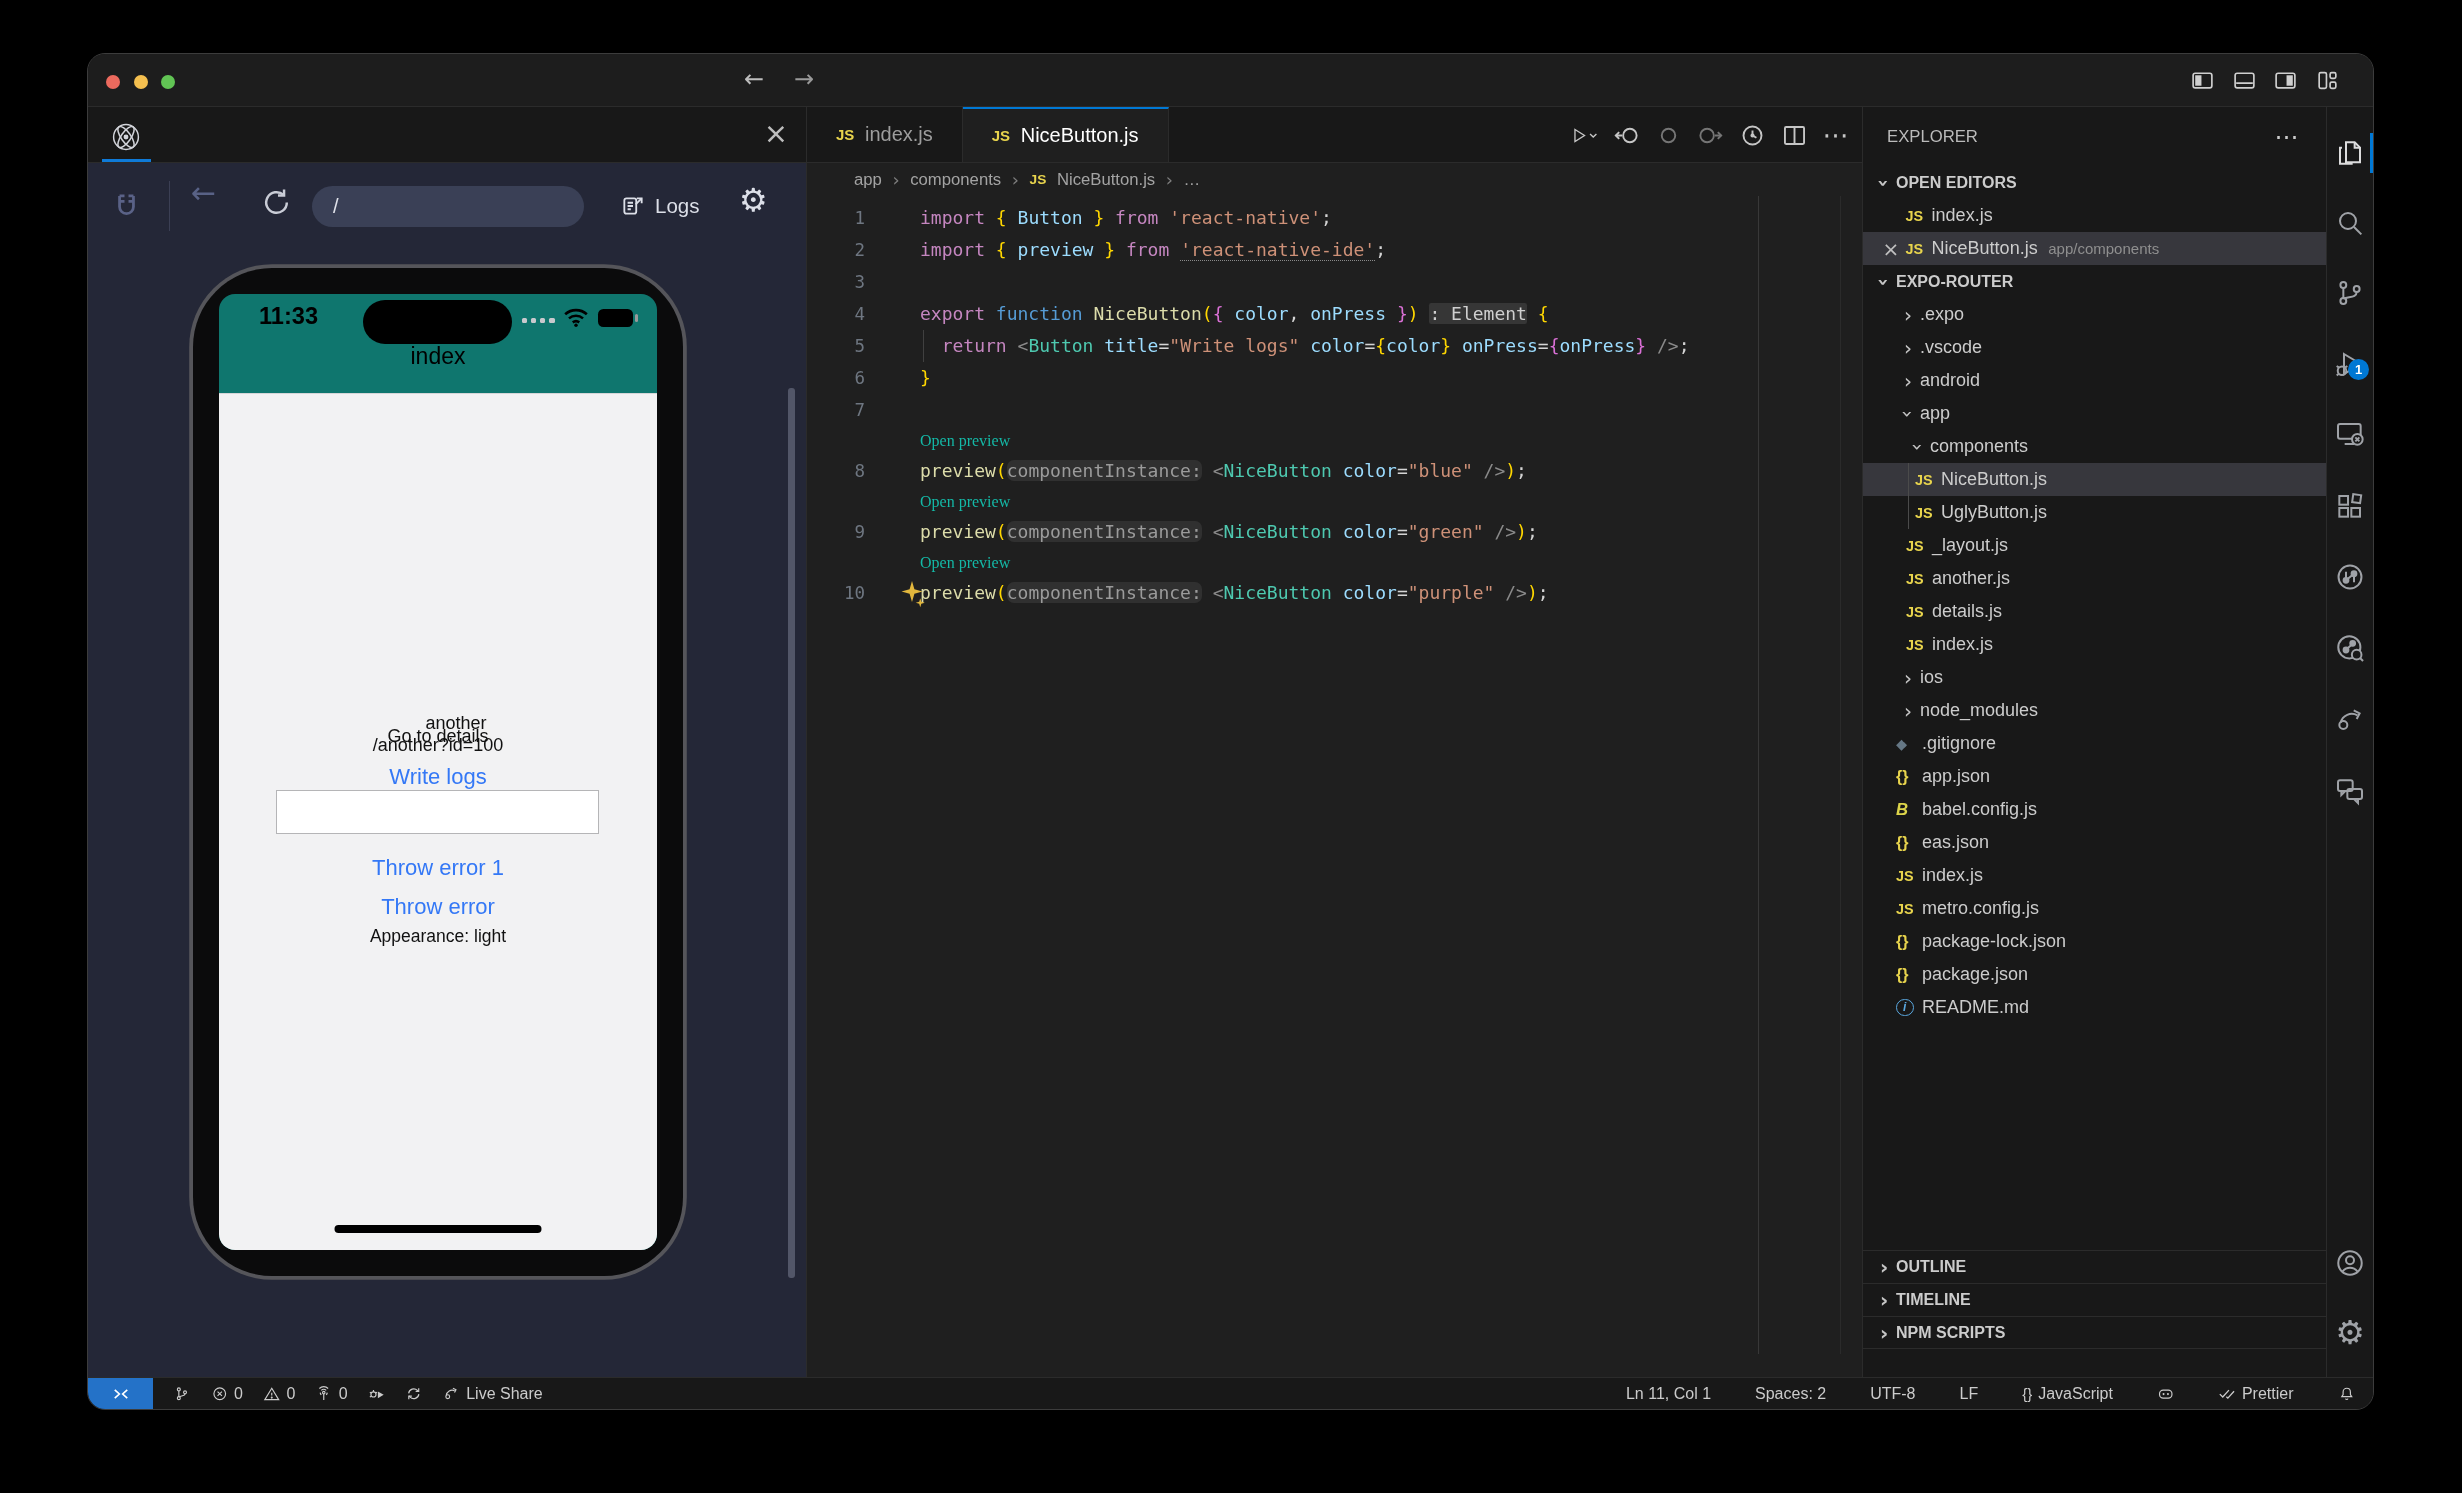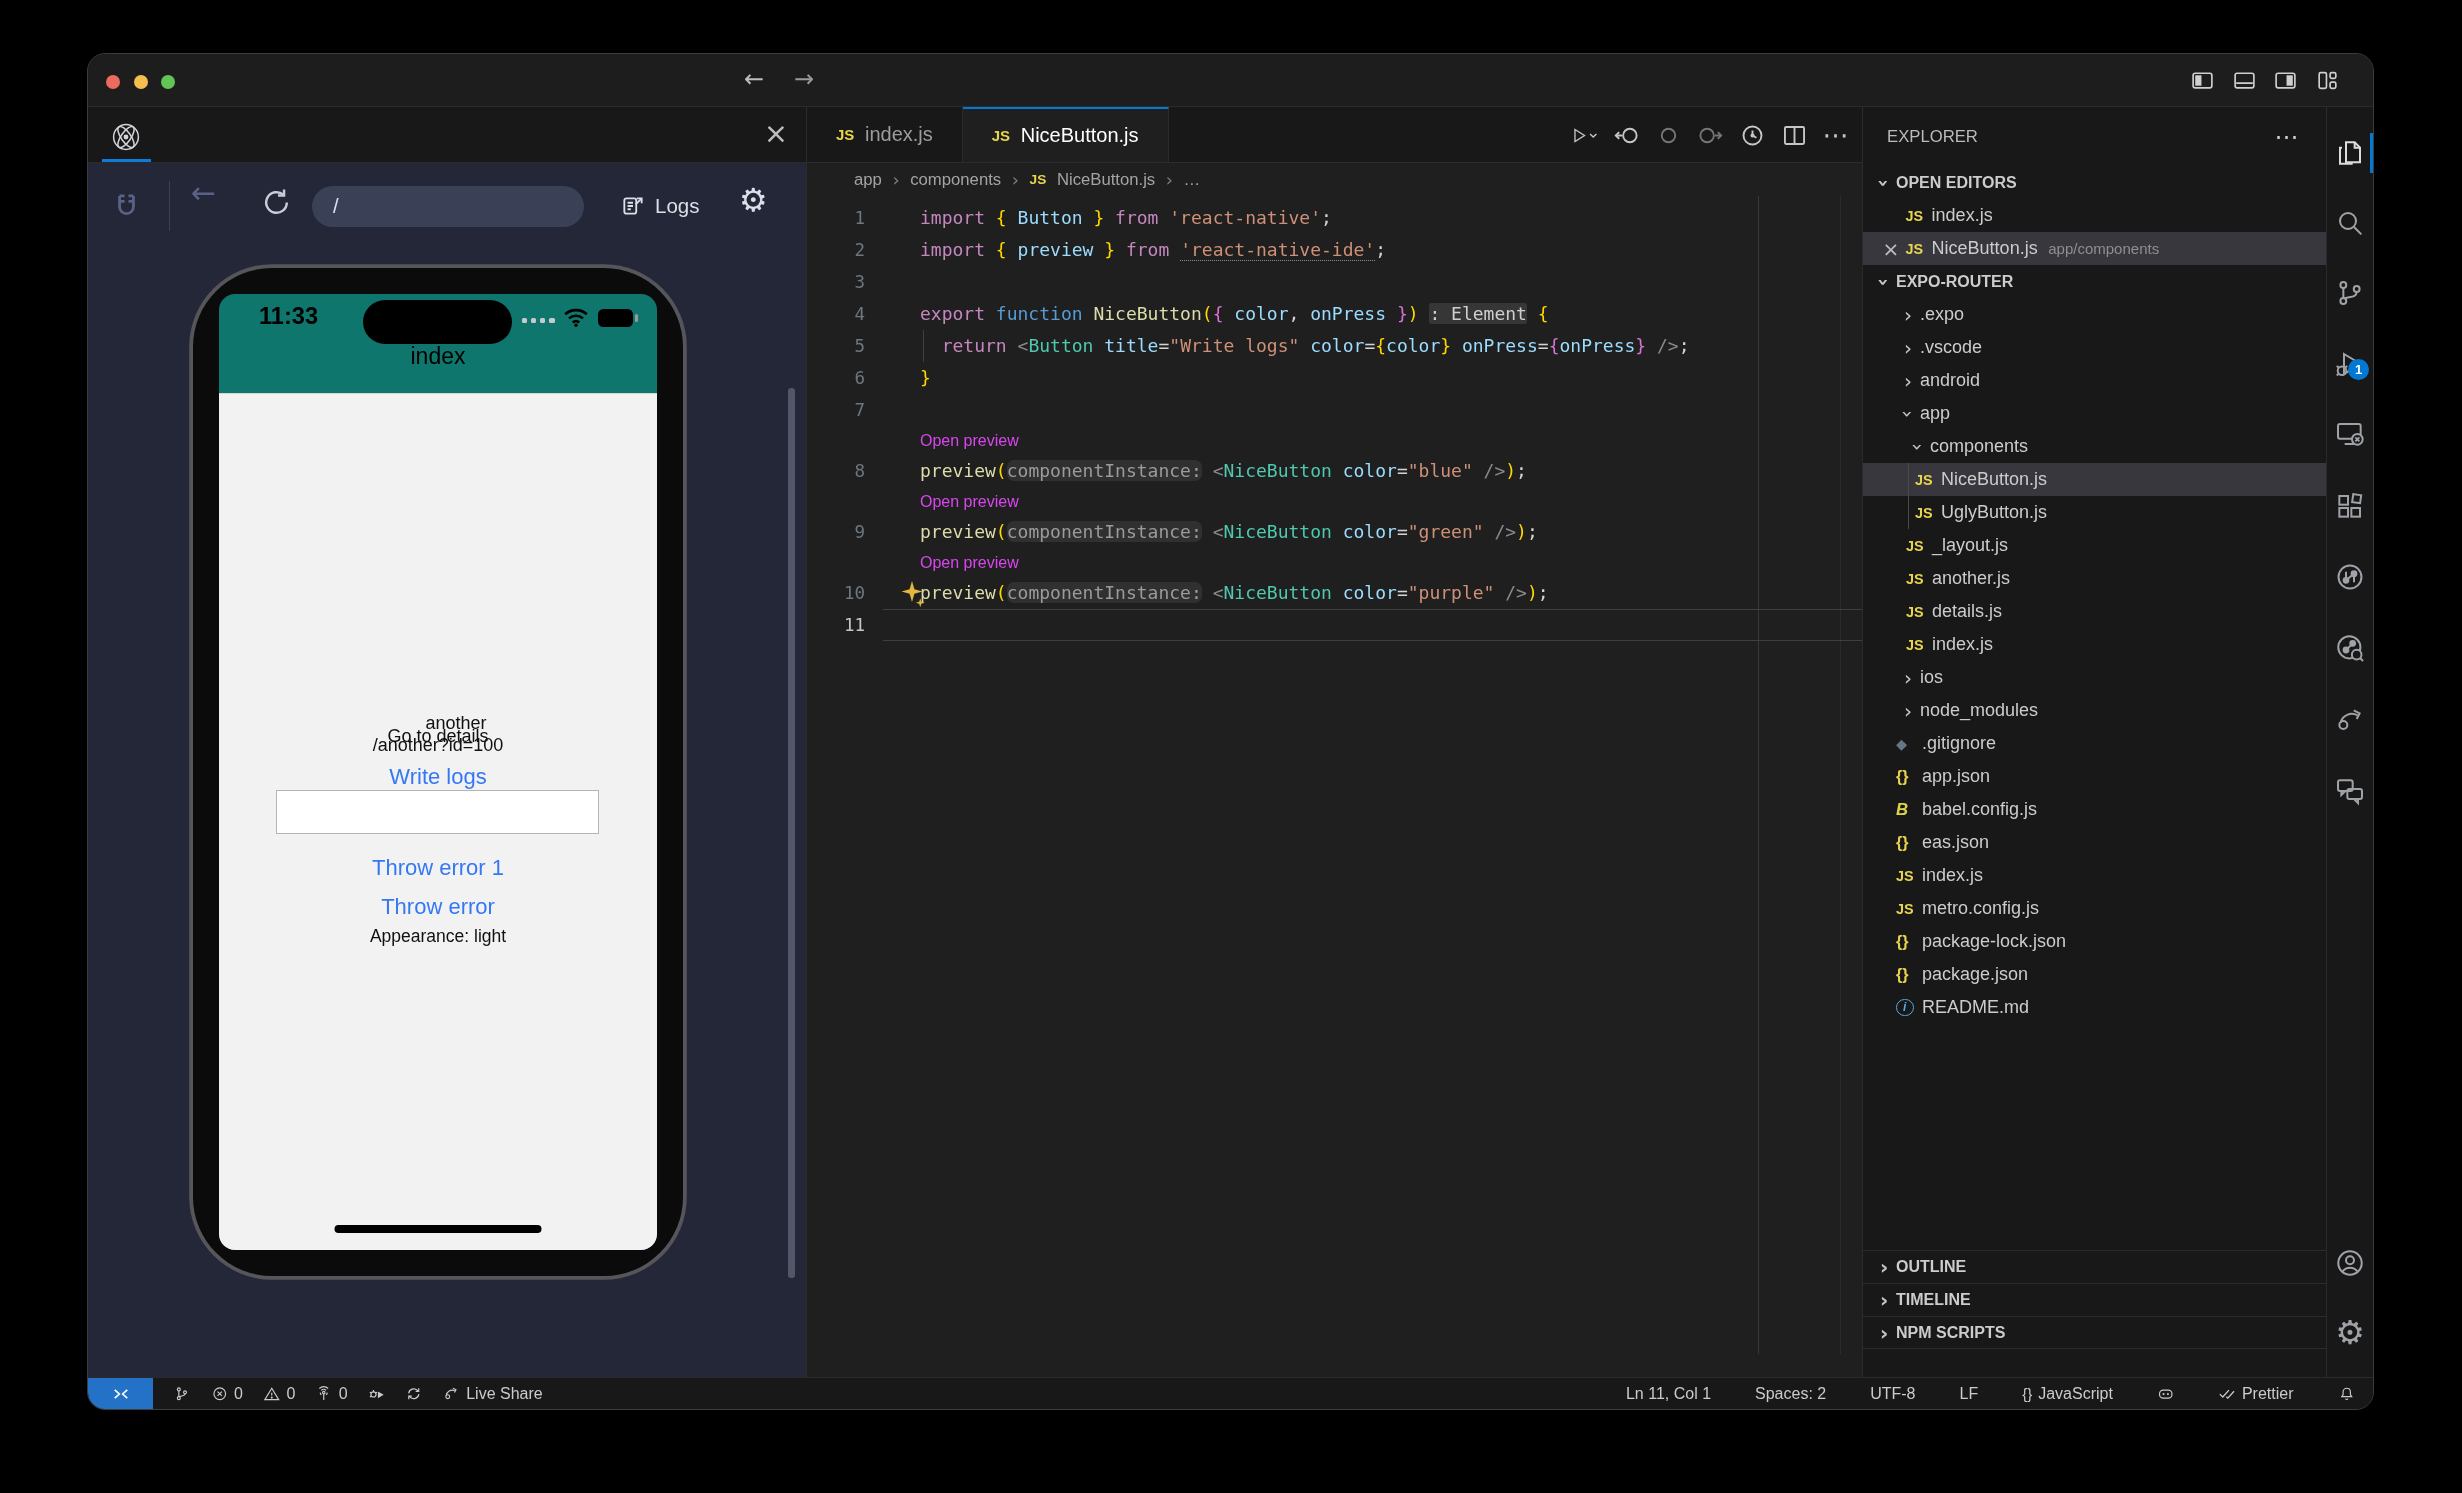--- a/index.html
+++ b/index.html
@@ -76,21 +76,21 @@
   .breadcrumbs .js-badge { font-size:13.7px; font-weight:bold; color:#e8d44d; }
 
   .code { position:absolute; left:0; top:89px; right:0; bottom:0; font-family:"DejaVu Sans Mono",monospace; font-size:18px; }
   .ruler { position:absolute; left:951px; top:0; bottom:23px; width:0.8px; background:#383838; }
   .edgeline { position:absolute; left:1033px; top:0; bottom:23px; width:0.8px; background:#2b2b2b; }
   .code-lines { position:absolute; left:0; top:6px; right:0; }
   .code-row { position:relative; height:32px; display:flex; align-items:center; }
   .gutter { width:79px; padding-right:21px; text-align:right; color:#6e7681; font-size:17.5px; flex:none; }
   .code-row.current .gutter { color:#c6c6c6; }
   .code-content { white-space:pre; padding-left:34px; position:relative; height:32px; line-height:32px; }
-  .codelens-row { height:29px; line-height:29px; padding-left:113px; color:#d946ef; font-size:16px; font-family:Liberation Sans, sans-serif; cursor:pointer; }
+  .codelens-row { height:29px; line-height:29px; padding-left:113px; color:#14b8a6; font-size:16px; font-family:Liberation Serif, serif; cursor:pointer; }
   .curline { position:absolute; left:76px; right:0; top:0; bottom:0; border-top:0.8px solid #3f3f3f; border-bottom:0.8px solid #3f3f3f; }
   .iguide { position:absolute; left:116px; top:0; bottom:0; width:0.8px; background:#404040; }
   .sparkle { position:absolute; left:90px; top:0.8px; width:30px; height:30px; z-index:2; }
   .tk-k{color:#c586c0} .tk-d{color:#569cd6} .tk-f{color:#dcdcaa} .tk-v{color:#9cdcfe}
   .tk-s{color:#ce9178} .tk-su{color:#ce9178; border-bottom:1.5px dotted #8a8a8a;}
   .tk-y{color:#ffd700} .tk-p{color:#da70d6} .tk-w{color:#d4d4d4} .tk-t{color:#8a8a8a} .tk-j{color:#4ec9b0}
   .tk-i{color:#9b9b9b; background:rgba(255,255,255,.08); border-radius:7px;}
   .tk-h{color:#cfcfcf; background:rgba(110,110,110,.3); border-radius:2.3px;}
 
   
@@ -342,25 +342,20 @@
           </div>
           <div class="codelens-row">Open preview</div>
           <div class="code-row">
             <div class="gutter">10</div>
             <div class="code-content"><span class="tk-f">preview</span><span class="tk-y">(</span><span class="tk-i">componentInstance:</span><span class="tk-w"> </span><span class="tk-t">&lt;</span><span class="tk-j">NiceButton</span><span class="tk-v"> color</span><span class="tk-w">=</span><span class="tk-s">"purple"</span><span class="tk-t"> /&gt;</span><span class="tk-y">)</span><span class="tk-w">;</span></div>
             <span class="sparkle"><svg viewBox="0 0 40 40">
                 <path d="M20 4l3.2 11L34 18l-10.8 3L20 32l-3.2-11L6 18l10.8-3z" fill="#e2b73d"></path>
                 <path d="M31 27l1.4 4.6L37 33l-4.6 1.4L31 39l-1.4-4.6L25 33l4.6-1.4z" fill="#e2b73d"></path>
               </svg></span>
           </div>
-          <div class="code-row current">
-            <div class="gutter">11</div>
-            <div class="code-content"></div>
-            <div class="curline"></div>
-          </div>
         </div>
     </div>
   </div>
 
   <div class="sidebar">
     <div class="sb-header">
       <span>EXPLORER</span>
       <span class="sb-more">⋯</span>
     </div>
     <div class="section-head">

